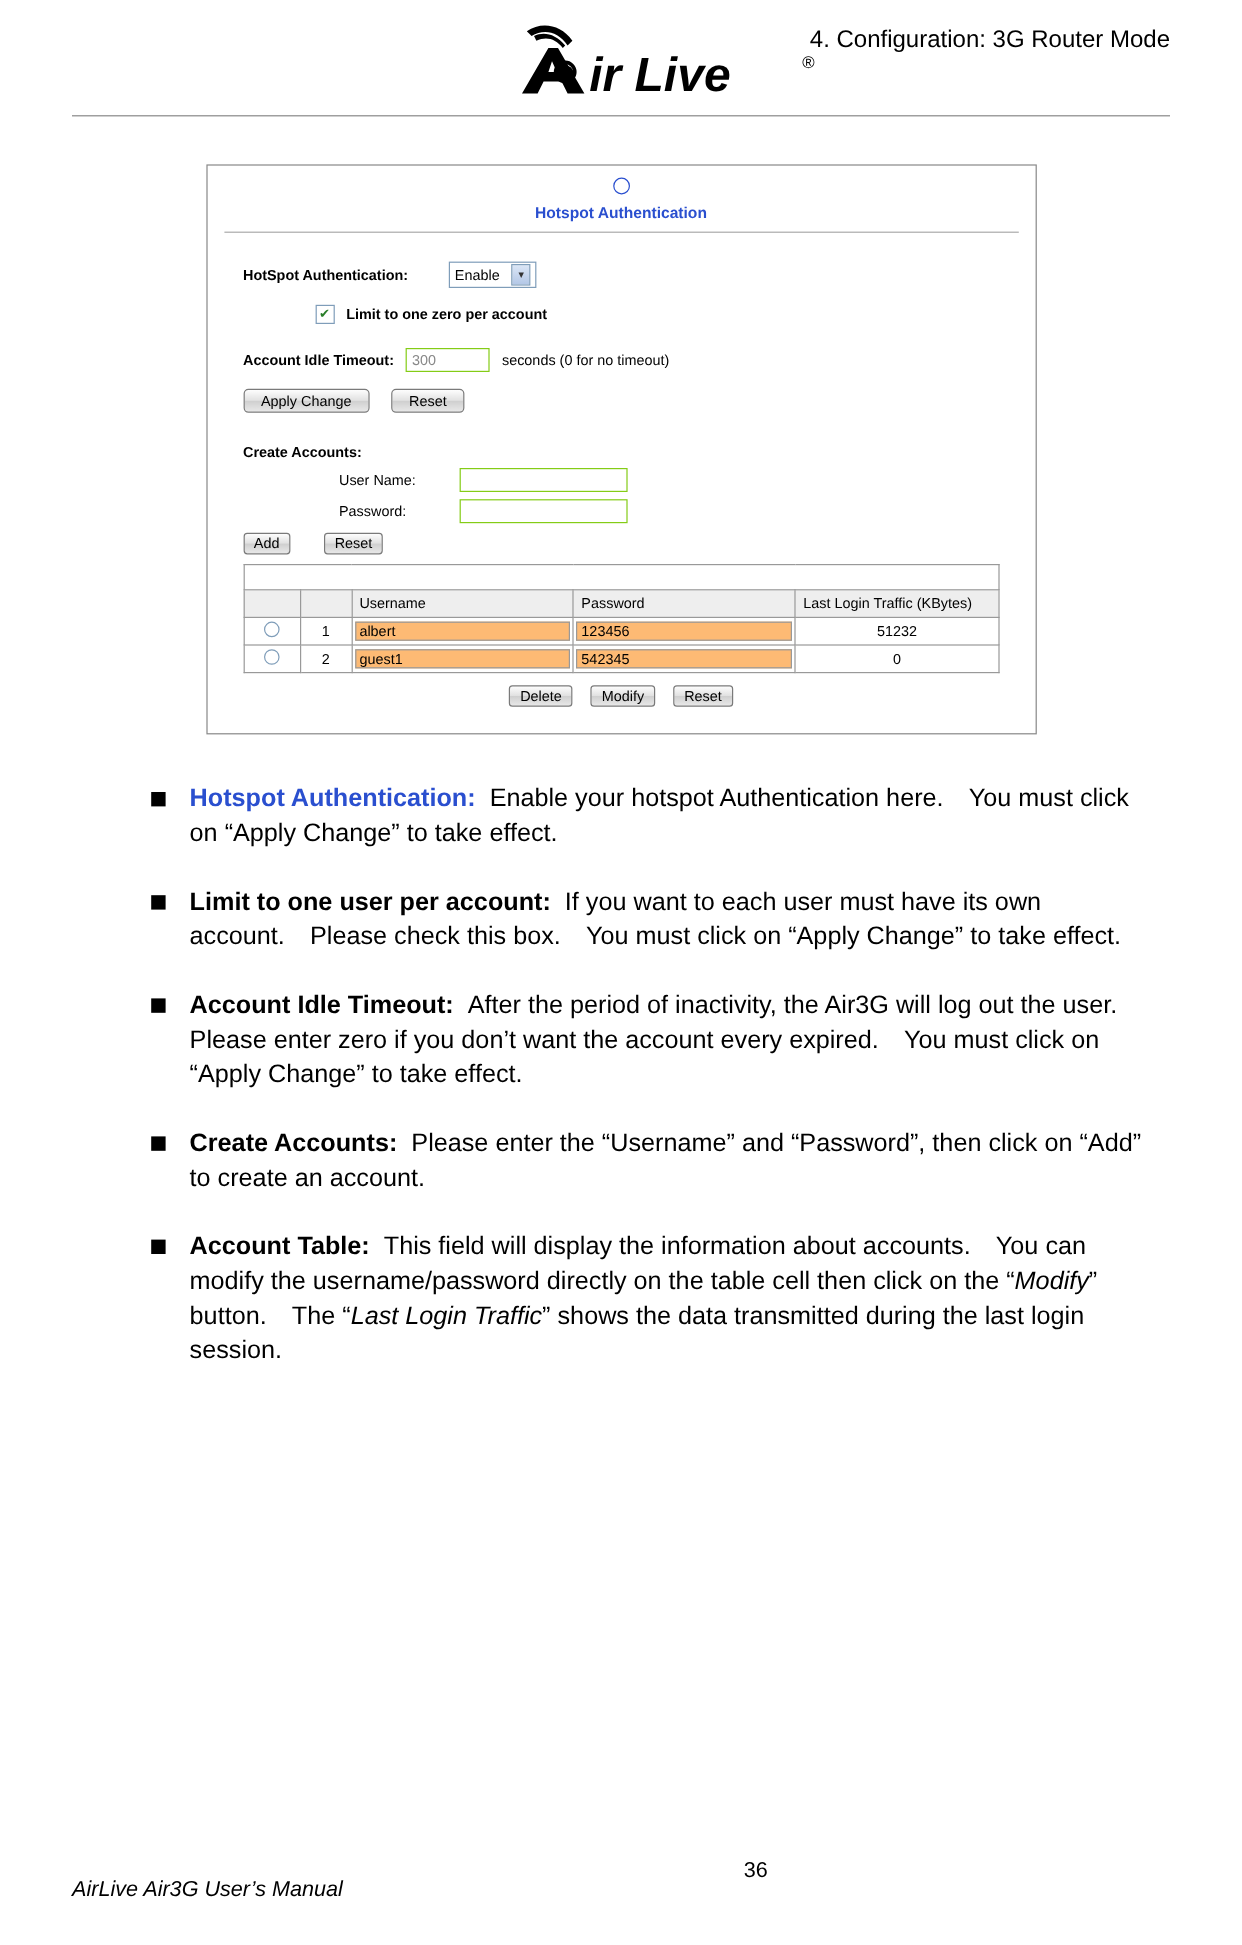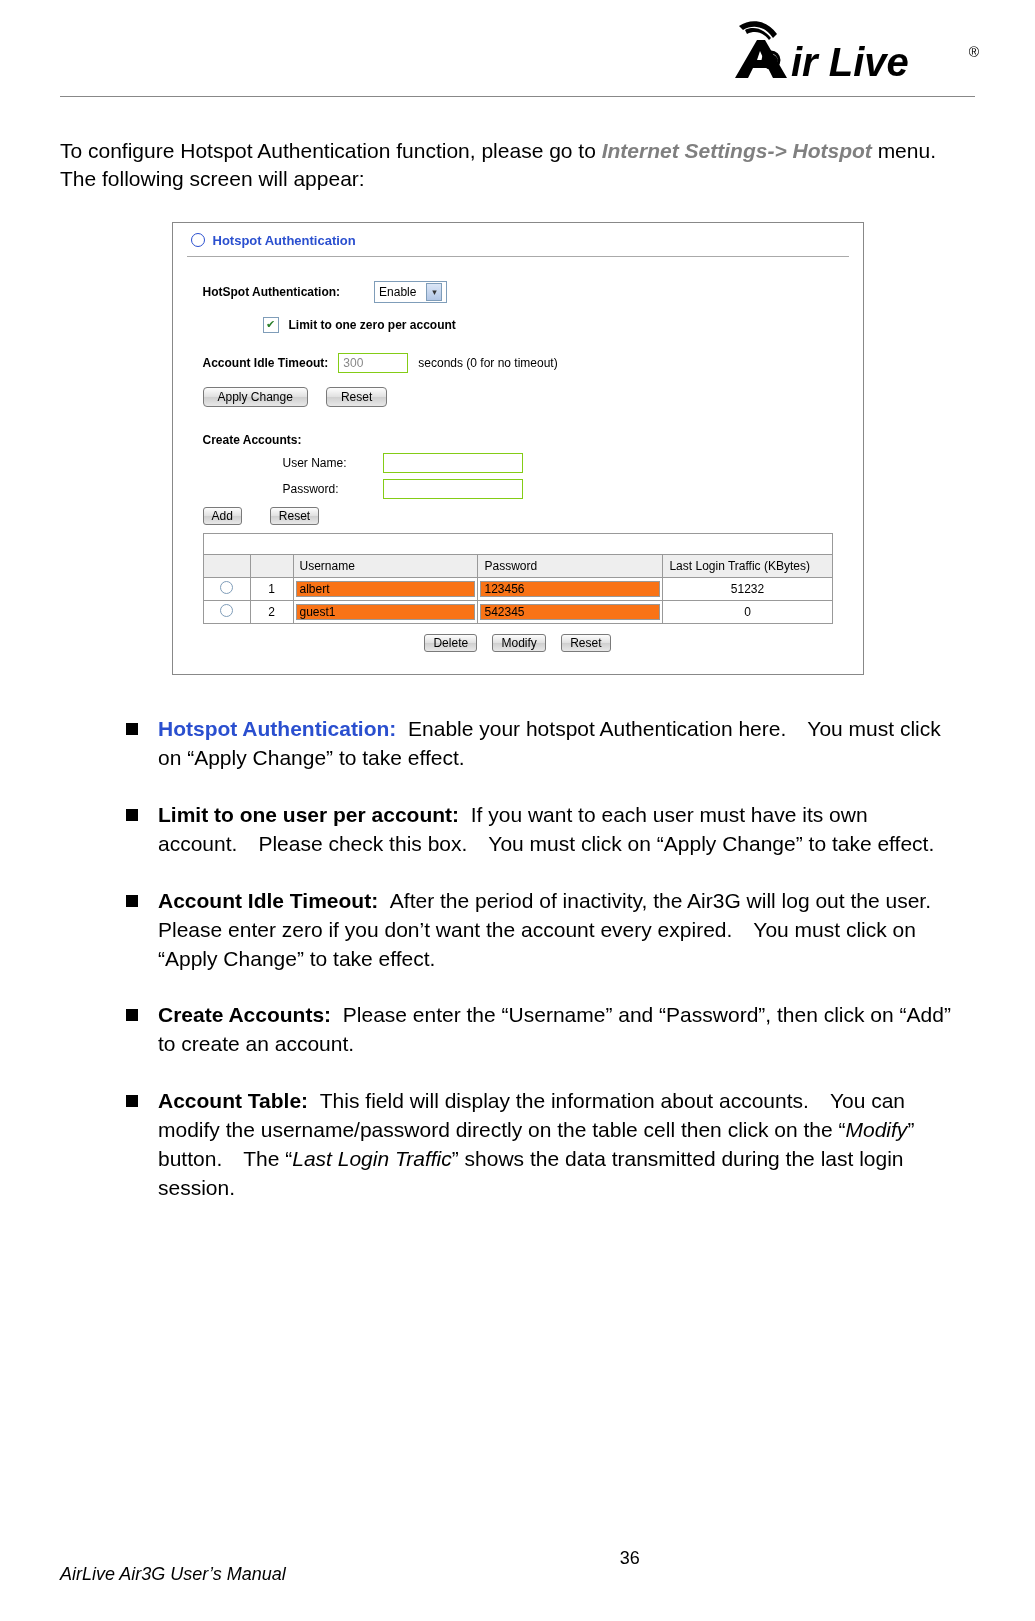--- a/index.html
+++ b/index.html
@@ -64,20 +64,21 @@
     font-size: 12px;
   }
   .shot-title {
     color: #2a4fcf;
     font-weight: bold;
     font-size: 13px;
     padding: 10px 18px 6px 18px;
     display: flex;
     align-items: center;
     gap: 8px;
+    flex-direction: column;
   }
   .shot-title .ticon {
     width: 12px; height: 12px;
     border: 1.5px solid #2a4fcf;
     border-radius: 50%;
     position: relative;
   }
   .shot-sep {
     border: none;
     border-top: 1px solid #aaa;
@@ -175,21 +176,21 @@
     border-radius: 50%;
     display: inline-block;
   }
   .cell-input {
     border: 1px solid #999;
     height: 16px;
     width: 100%;
     box-sizing: border-box;
     padding: 0 3px;
     font-size: 12px;
-    background: #f97316;
+    background: #fdba74;
   }
   .tbl-actions {
     text-align: center;
     margin: 10px 0 6px 0;
   }
   .tbl-actions .btn { margin: 0 6px; }
 
   
   ul.items {
     list-style: none;
@@ -242,26 +243,24 @@
           <circle cx="56" cy="40" r="8" fill="none" stroke="#000" stroke-width="3"></circle>
           <path d="M50 40 C52 34 60 34 62 40 C60 46 52 46 50 40 Z" fill="none" stroke="#000" stroke-width="2"></path>
 
           <path d="M20 58 L42 20 L50 20 L72 58 L58 58 L53 48 L38 48 L33 58 Z M42 40 L49 40 L45 31 Z"></path>
 
           <text x="76" y="56" font-family="Arial Black, Arial, sans-serif" font-size="40" font-weight="900" font-style="italic">ir Live</text>
         </g>
       </svg>
       <span class="reg">®</span>
     </div>
+    <div class="chapter">4. Configuration: 3G Router Mode</div>
   </div>
   <hr class="divider">
 
-  <p class="intro">
-    <span>To configure Hotspot Authentication function, please go to </span><span class="path">Internet Settings-&gt; Hotspot</span><span> menu. The following screen will appear:</span>
-  </p>
 
   <div class="shot">
     <div class="shot-title">
       <span class="ticon"></span>
       <span>Hotspot Authentication</span>
     </div>
     <hr class="shot-sep">
     <div class="shot-body">
       <div class="row">
         <span class="label-b">HotSpot Authentication:</span>

